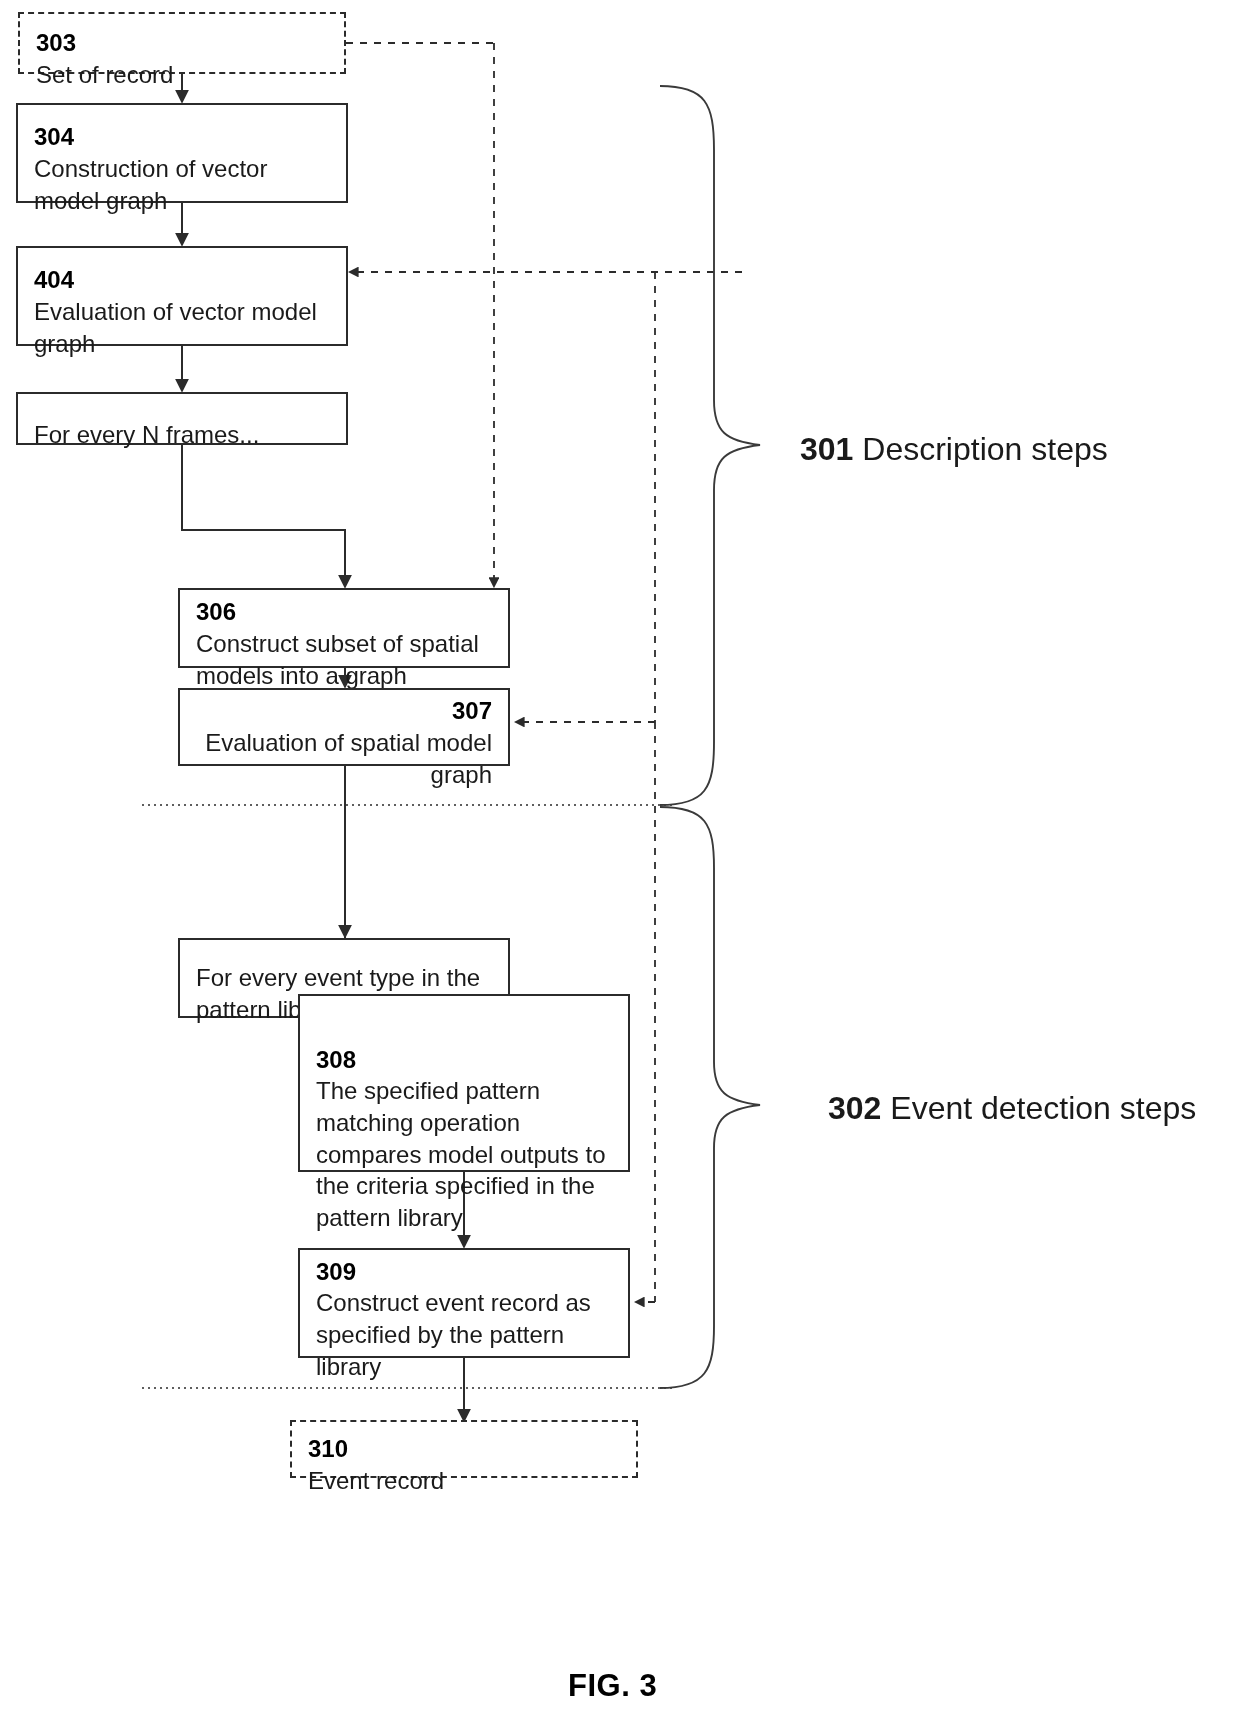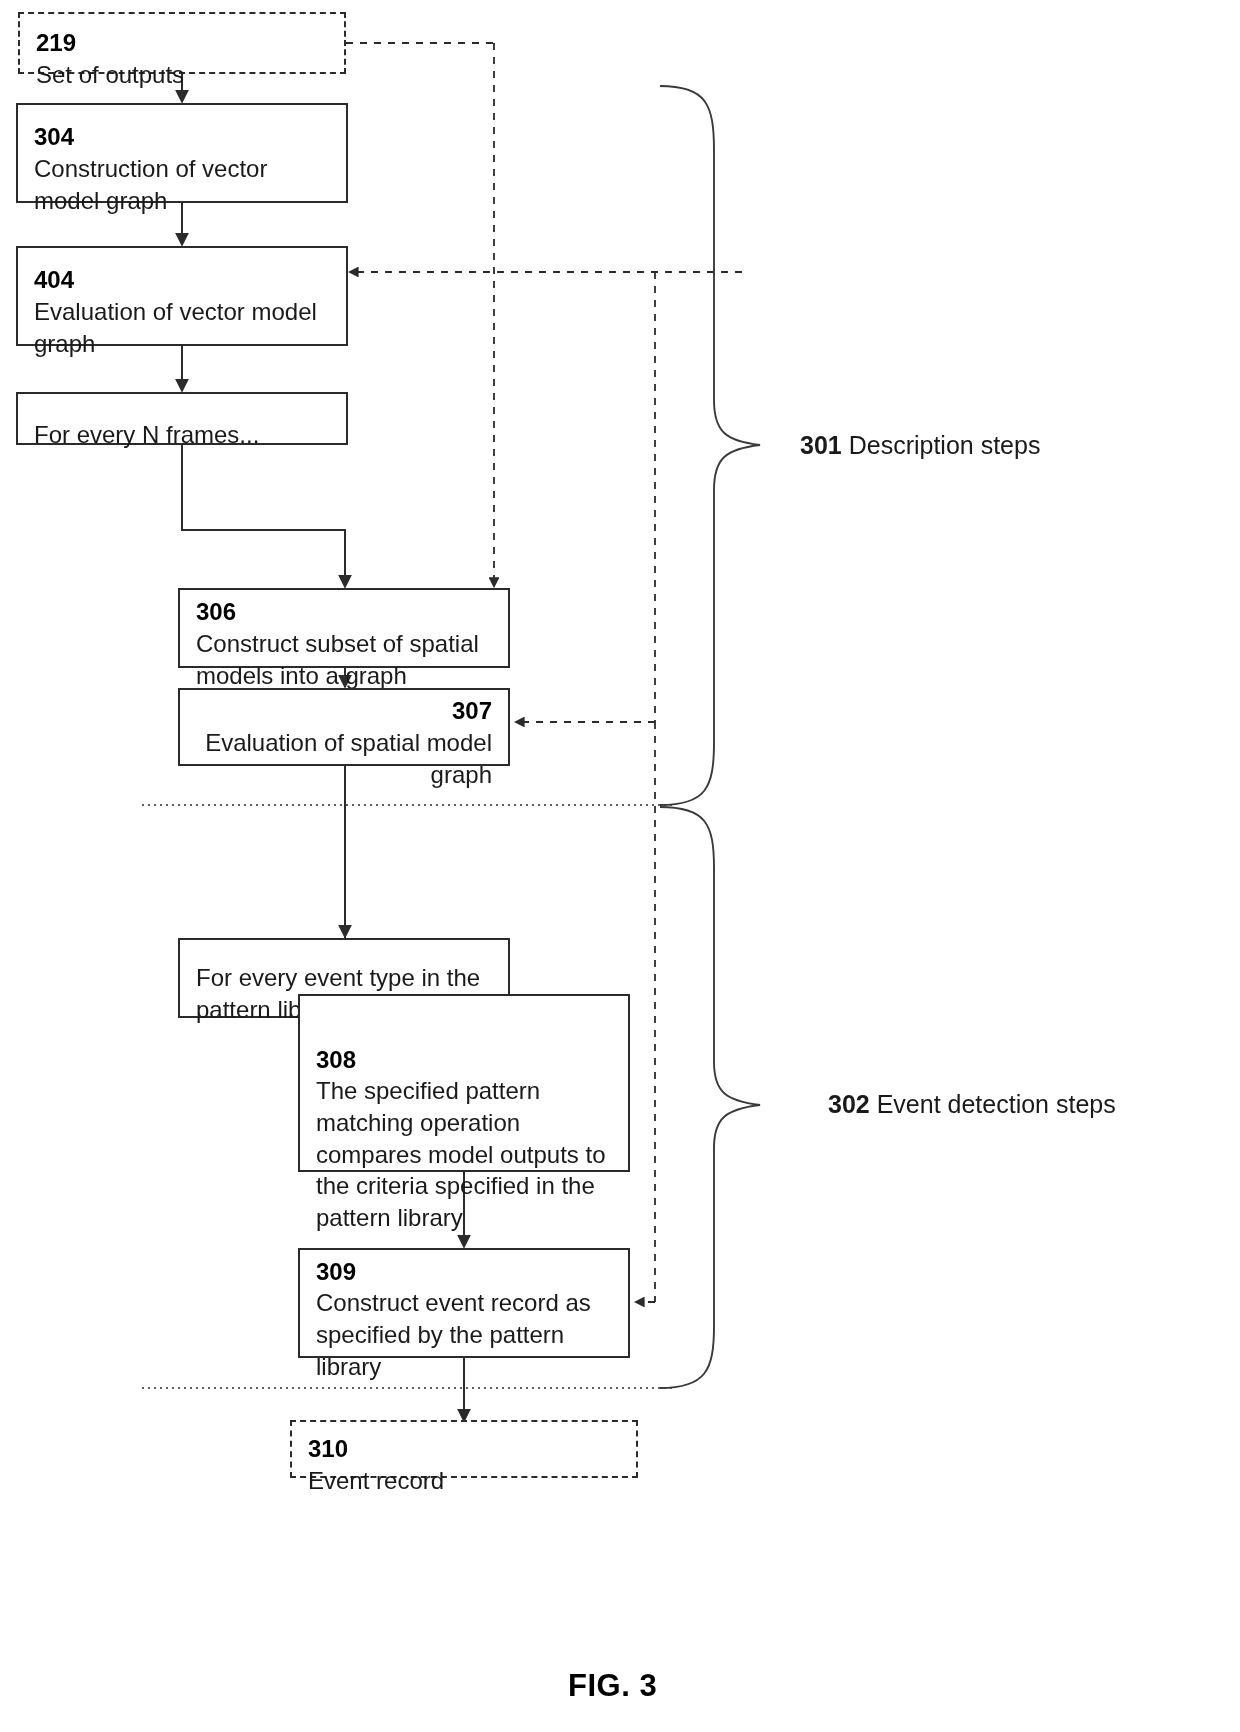--- a/index.html
+++ b/index.html
@@ -47,21 +47,21 @@
     display: block;
     width: 100%;
     white-space: pre-line;
   }
   .node b.ref {
     font-weight: bold;
     color: #000000;
   }
   .brace-label {
     position: absolute;
-    font-size: 25px;
+    font-size: 32px;
     color: #1a1a1a;
     white-space: nowrap;
   }
   .brace-label b {
     font-weight: bold;
   }
   .fig-caption {
     position: absolute;
     font-size: 31px;
     font-weight: bold;
@@ -140,22 +140,22 @@
                L 714 1062
                C 714 1092, 726 1101, 760 1105
                C 726 1109, 714 1118, 714 1148
                L 714 1326
                C 714 1370, 706 1388, 660 1388"></path>
     </g>
   </svg>
 
   <div class="node dashed" style="left:18px; top:12px; width:328px; height:62px;">
     <span class="txt">
-      <b class="ref">219</b> 
-      <span>Set of outputs</span>
+      <b class="ref">303</b> 
+      <span>Set of record</span>
     </span>
   </div>
 
   <div class="node solid" style="left:16px; top:103px; width:332px; height:100px;">
     <span class="txt">
       <b class="ref">304</b> 
       <span>Construction of vector model graph</span>
     </span>
   </div>
 

